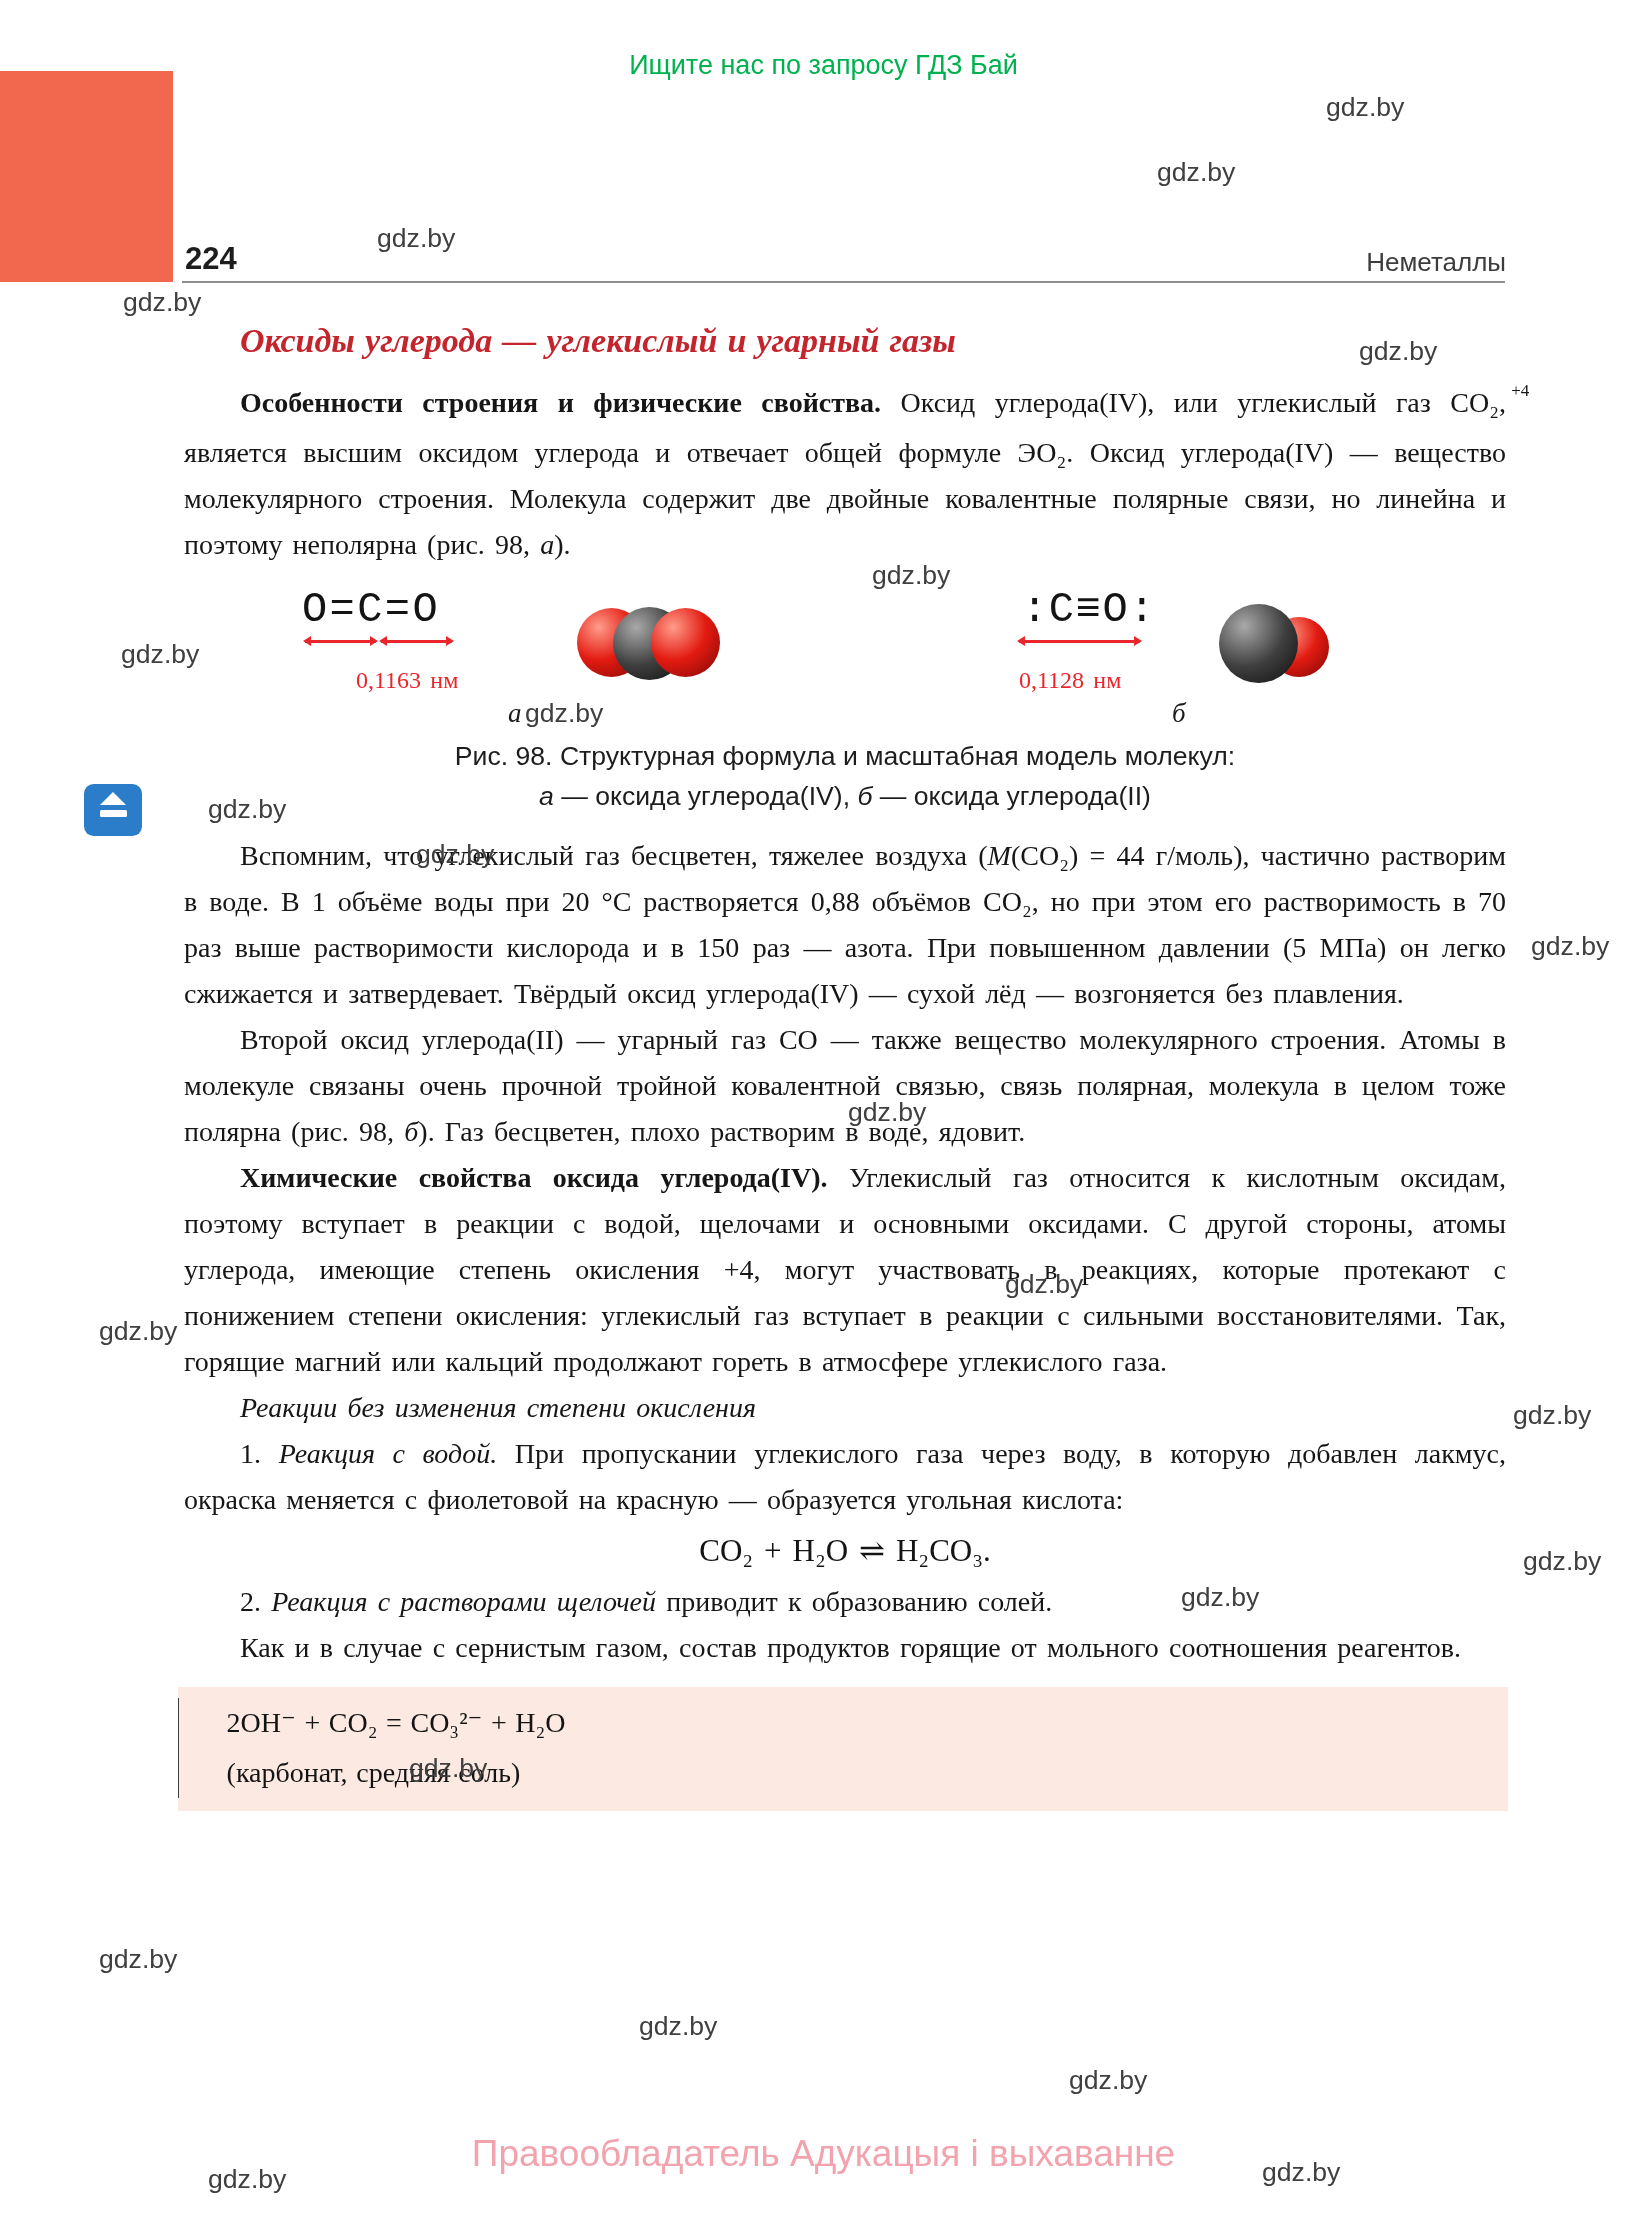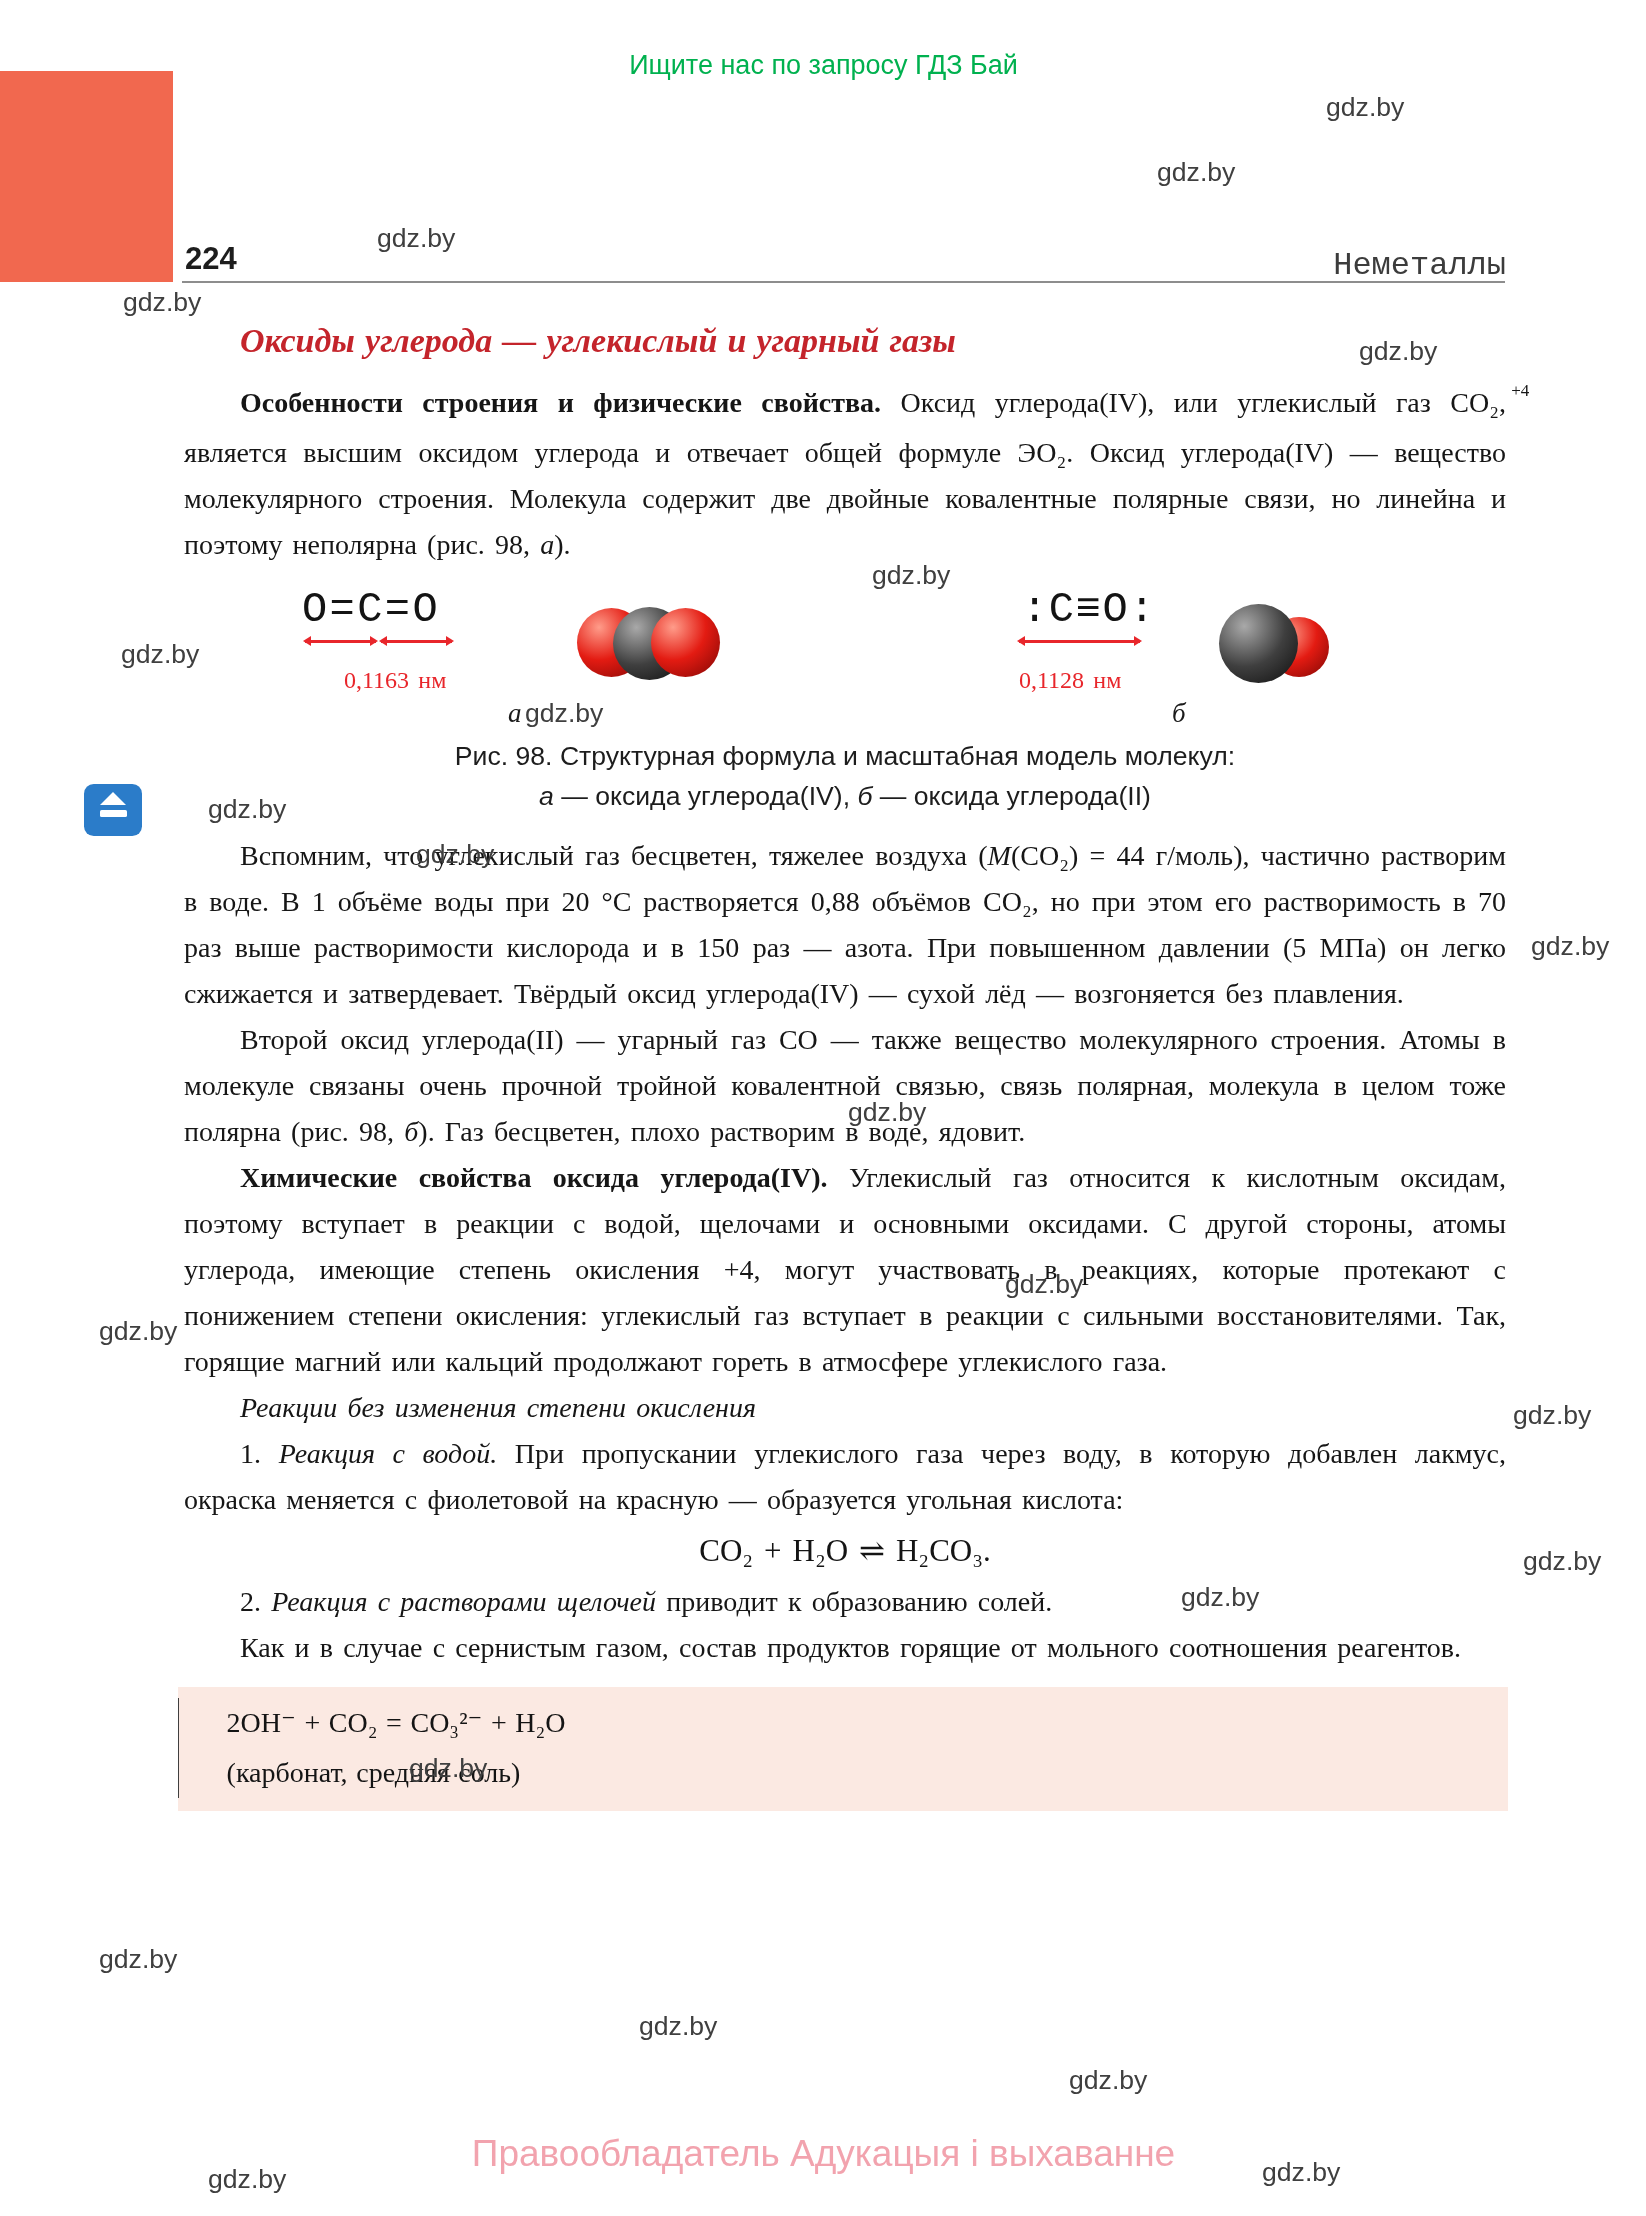--- a/index.html
+++ b/index.html
@@ -7,40 +7,40 @@
           font-family:"Liberation Serif","DejaVu Serif",serif;margin-top:44px; }
 
   .top-banner { position:absolute; top:6.4px; left:0; width:100%; text-align:center;
                 font-family:"Liberation Sans","DejaVu Sans",sans-serif; font-size:27px; color:#00b14f; }
 
   .orange-block { position:absolute; left:0; top:27px; width:173px; height:211px; background:#f1684f; }
 
   .page-number { position:absolute; left:185px; top:197px;
                  font-family:"Liberation Sans","DejaVu Sans",sans-serif; font-weight:bold; font-size:31px; color:#1d1d1d; }
   .chapter { position:absolute; right:141px; top:203px;
-             font-family:Liberation Mono, monospace; font-size:32px; color:#3c3c3c; }
+             font-family:Liberation Sans, sans-serif; font-size:26px; color:#3c3c3c; }
   .header-rule { position:absolute; left:182px; top:237px; width:1323px; height:2.4px; background:#8d8d8d; }
 
   .content { position:absolute; left:184px; top:277px; width:1322px;
              font-size:28px; line-height:46px; color:#161616; text-align:justify; word-spacing:3.2px; }
 
   .title { font-size:34px; line-height:40px; font-weight:bold; font-style:italic; color:#c4242b;
            margin:0 0 19.3px 56px; text-align:left; word-spacing:1.6px; }
 
   .para { margin:0; text-indent:56px; }
   .b { font-weight:bold; }
   .i { font-style:italic; }
   .ox { display:inline-block; width:0; font-size:17px; transform:translate(4.8px,-16px); white-space:nowrap; }
 
   .figure { position:relative; height:145px; margin-top:16px; text-align:left; text-indent:0; }
   .formula { position:absolute; font-size:42px; color:#141414;font-family:Liberation Mono, monospace; }
   .formula-a { left:118px; top:3.2px; letter-spacing:2.4px; }
   .formula-b { left:838px; top:3.2px; letter-spacing:1.6px; }
   .dist { position:absolute; font-size:24px; color:#e8262b; }
-  .dist-a { left:160px; top:73px; }
+  .dist-a { left:172px; top:73px; }
   .dist-b { left:835px; top:73px; }
   .arrow { position:absolute; height:2.4px; background:#e8262b; }
   .arrow::before, .arrow::after { content:""; position:absolute; top:50%; width:0; height:0;
       border-top:5.6px solid transparent; border-bottom:5.6px solid transparent; transform:translateY(-50%); }
   .arrow::before { left:-1.6px; border-right:8.9px solid #e8262b; }
   .arrow::after  { right:-1.6px; border-left:8.9px solid #e8262b; }
   .arrow-a1 { left:121px; top:56px; width:71px; }
   .arrow-a2 { left:197px; top:56px; width:71px; }
   .arrow-b  { left:835px; top:56px; width:121px; }
 

